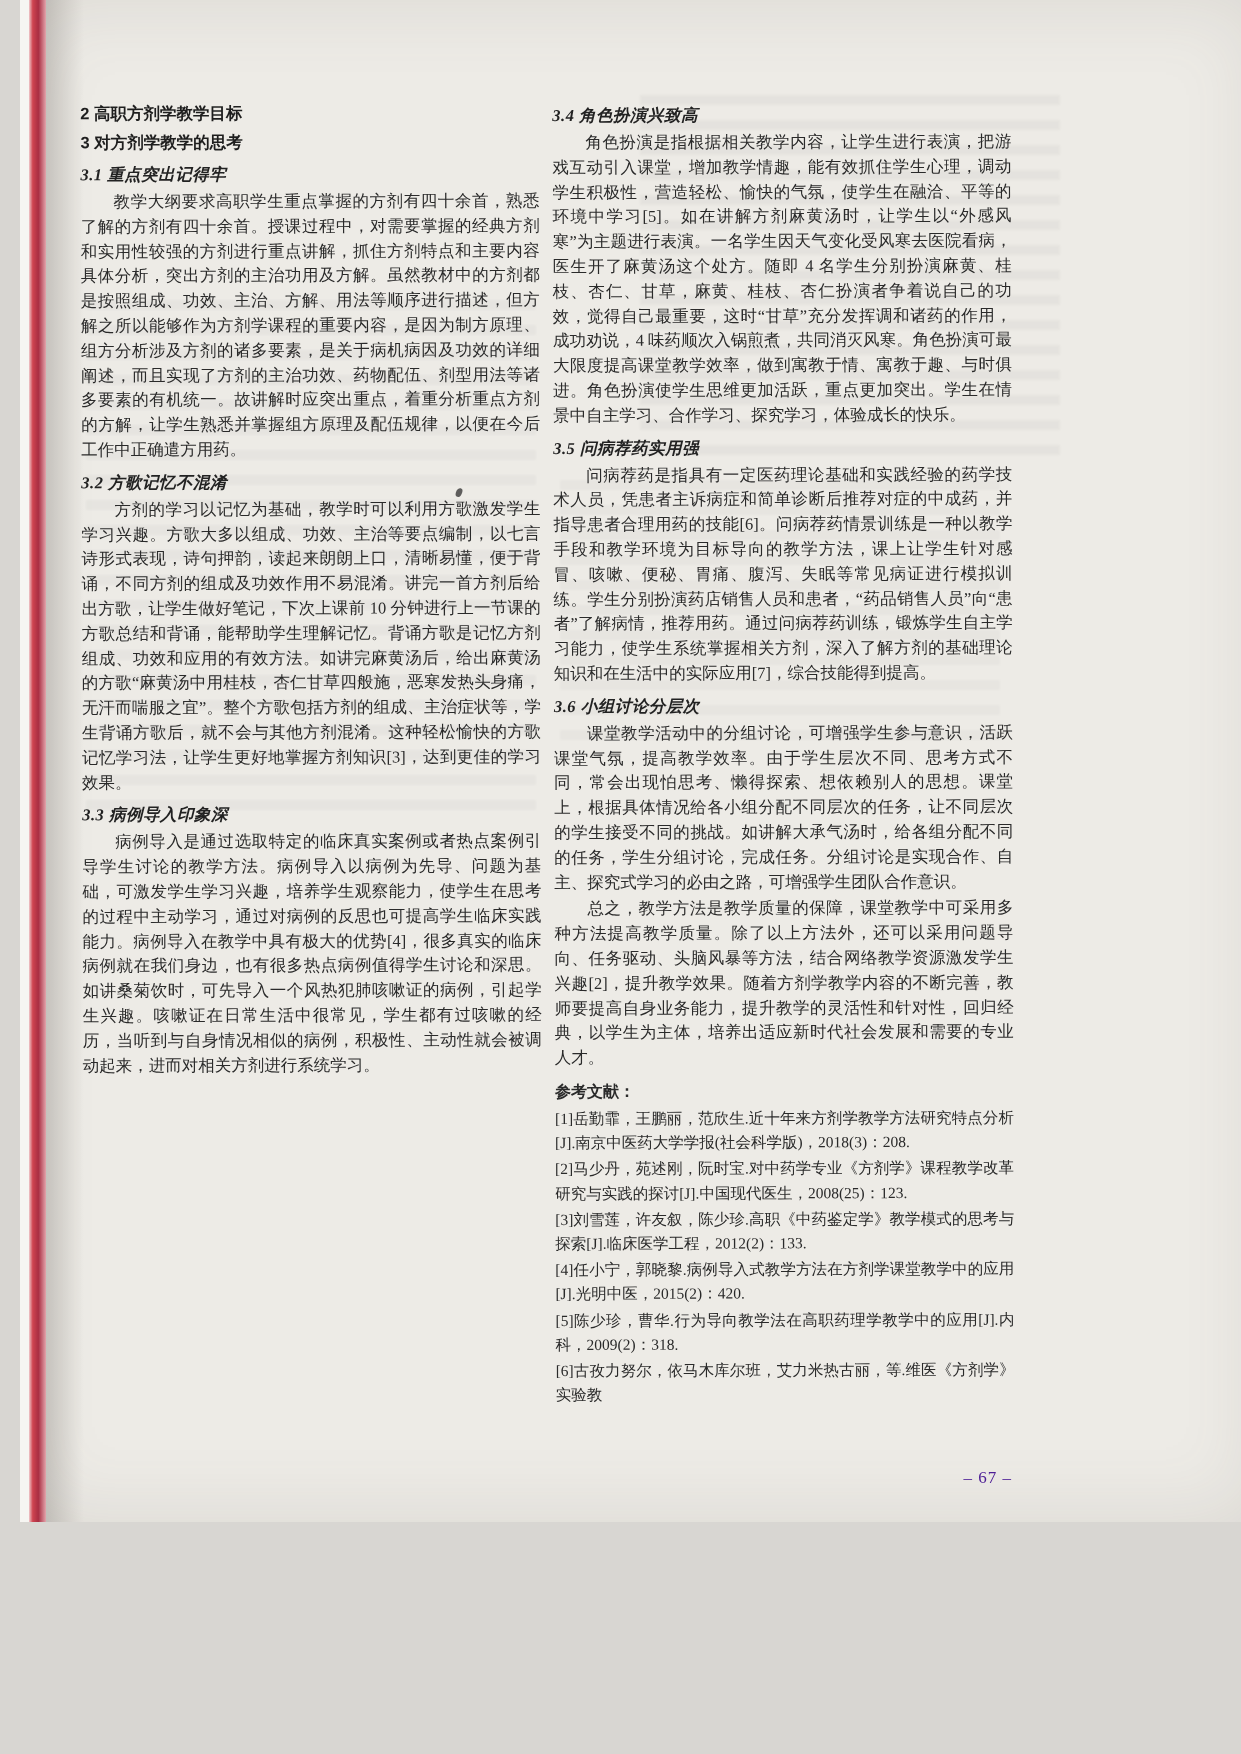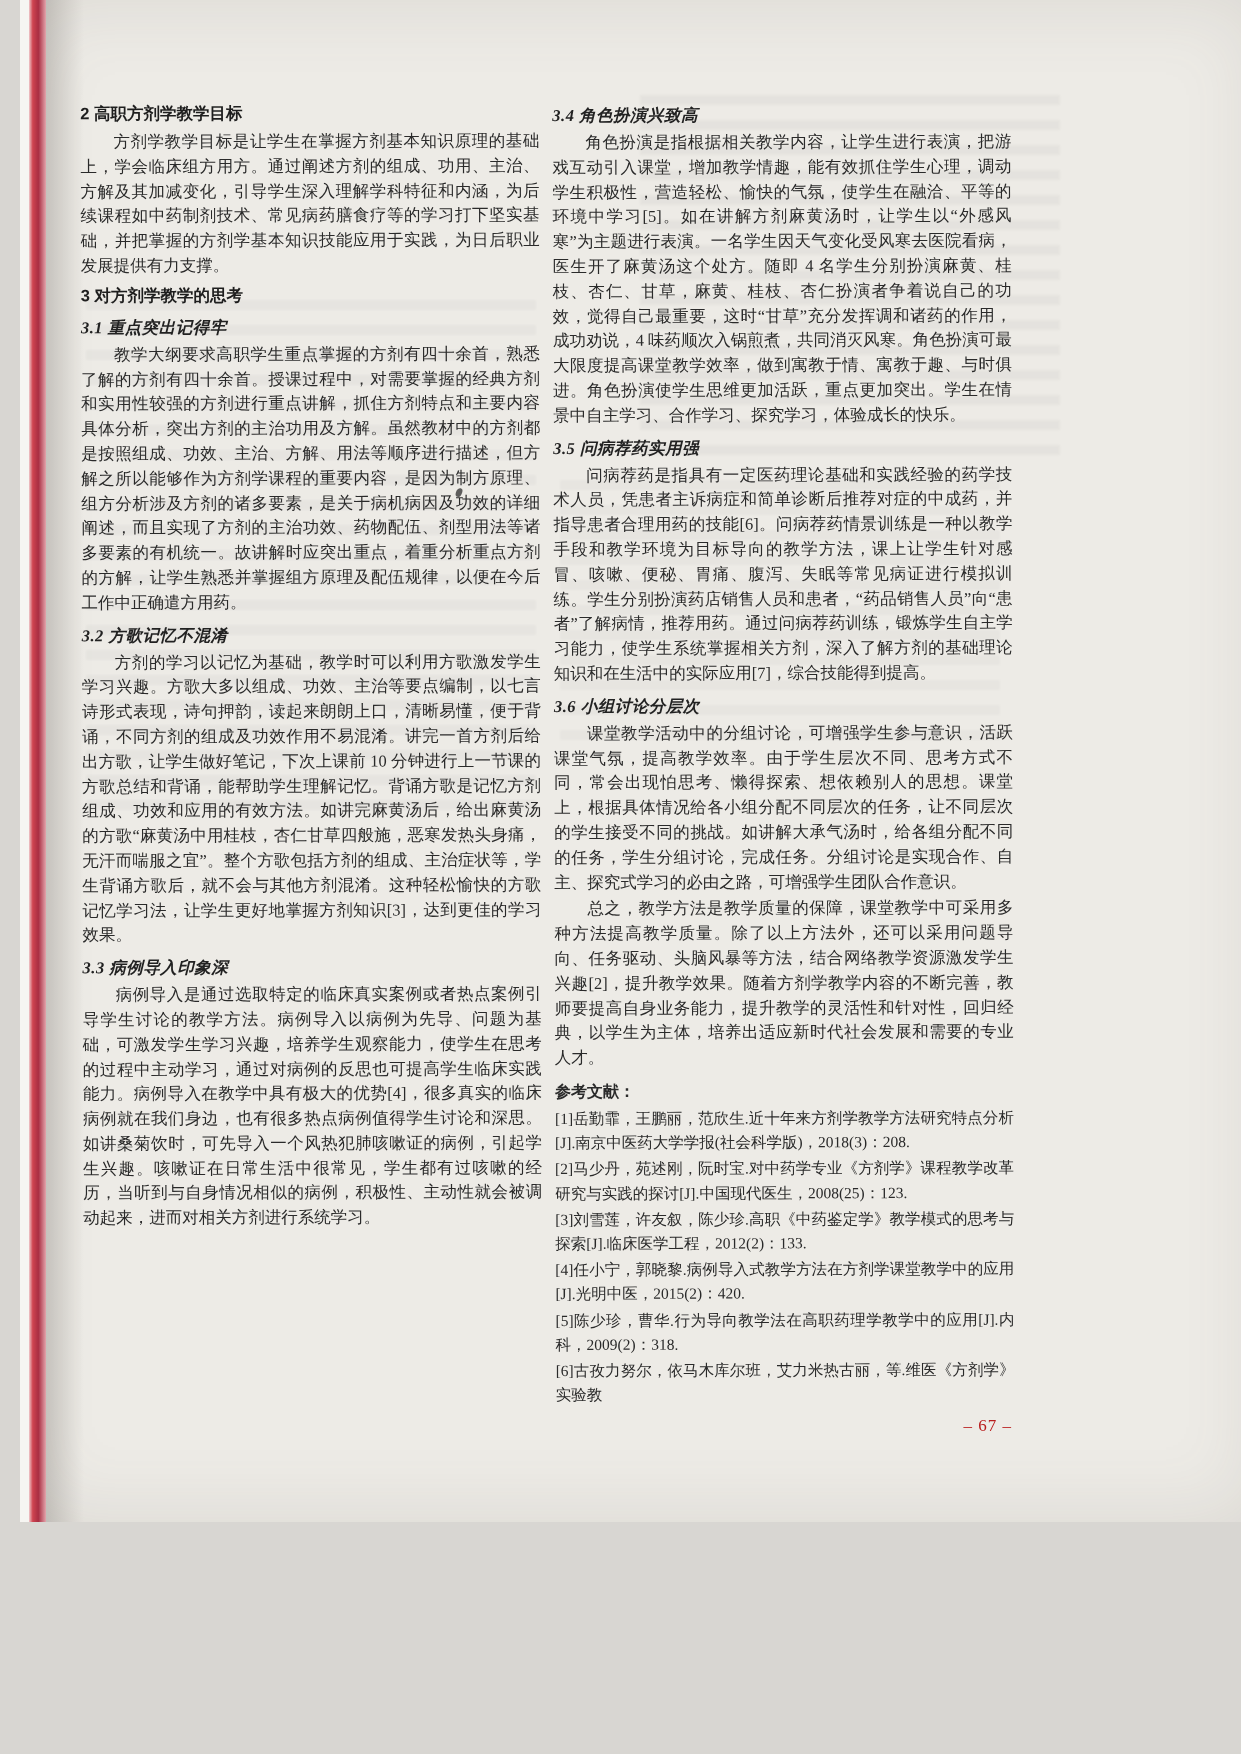--- a/index.html
+++ b/index.html
@@ -57,43 +57,42 @@
   }
   .refs-title {
     font-family:"Liberation Sans","DejaVu Sans",sans-serif;
     font-weight:700; font-size:16px; line-height:25px; margin:8px 0 3px;
   }
   .ref {
     font-size:15.5px; line-height:24.2px;
     text-align:justify; margin:0 0 2px;
   }
   .page-number {
-    position:absolute; left:876px; top:1416px; width:116px;
-    text-align:right; font-size:17px; color:#b91c1c;
+    position:absolute; left:876px; top:1468px; width:116px;
+    text-align:right; font-size:17px; color:#4c1d95;
     letter-spacing:1px;
   }
 </style>
 </head>
 <body>
 
 <div class="page">
 
   <div class="white-edge"></div>
   <div class="red-stripe"></div>
   <div class="left-shadow"></div>
   <div class="bleed bleed-a"></div>
   <div class="bleed bleed-b"></div>
   <div class="bleed bleed-c"></div>
   <div class="ink-speck"></div>
 
   <div class="content">
 
     <div class="col">
       <div class="h-bold">2 高职方剂学教学目标</div>
-      <p class="para">方剂学教学目标是让学生在掌握方剂基本知识原理的基础上，学会临床组方用方。通过阐述方剂的组成、功用、主治、方解及其加减变化，引导学生深入理解学科特征和内涵，为后续课程如中药制剂技术、常见病药膳食疗等的学习打下坚实基础，并把掌握的方剂学基本知识技能应用于实践，为日后职业发展提供有力支撑。</p>
 
       <div class="h-bold">3 对方剂学教学的思考</div>
 
       <div class="sub-h">3.1 重点突出记得牢</div>
       <p class="para">教学大纲要求高职学生重点掌握的方剂有四十余首，熟悉了解的方剂有四十余首。授课过程中，对需要掌握的经典方剂和实用性较强的方剂进行重点讲解，抓住方剂特点和主要内容具体分析，突出方剂的主治功用及方解。虽然教材中的方剂都是按照组成、功效、主治、方解、用法等顺序进行描述，但方解之所以能够作为方剂学课程的重要内容，是因为制方原理、组方分析涉及方剂的诸多要素，是关于病机病因及功效的详细阐述，而且实现了方剂的主治功效、药物配伍、剂型用法等诸多要素的有机统一。故讲解时应突出重点，着重分析重点方剂的方解，让学生熟悉并掌握组方原理及配伍规律，以便在今后工作中正确遣方用药。</p>
 
       <div class="sub-h">3.2 方歌记忆不混淆</div>
       <p class="para">方剂的学习以记忆为基础，教学时可以利用方歌激发学生学习兴趣。方歌大多以组成、功效、主治等要点编制，以七言诗形式表现，诗句押韵，读起来朗朗上口，清晰易懂，便于背诵，不同方剂的组成及功效作用不易混淆。讲完一首方剂后给出方歌，让学生做好笔记，下次上课前 10 分钟进行上一节课的方歌总结和背诵，能帮助学生理解记忆。背诵方歌是记忆方剂组成、功效和应用的有效方法。如讲完麻黄汤后，给出麻黄汤的方歌“麻黄汤中用桂枝，杏仁甘草四般施，恶寒发热头身痛，无汗而喘服之宜”。整个方歌包括方剂的组成、主治症状等，学生背诵方歌后，就不会与其他方剂混淆。这种轻松愉快的方歌记忆学习法，让学生更好地掌握方剂知识[3]，达到更佳的学习效果。</p>
 
       <div class="sub-h">3.3 病例导入印象深</div>

